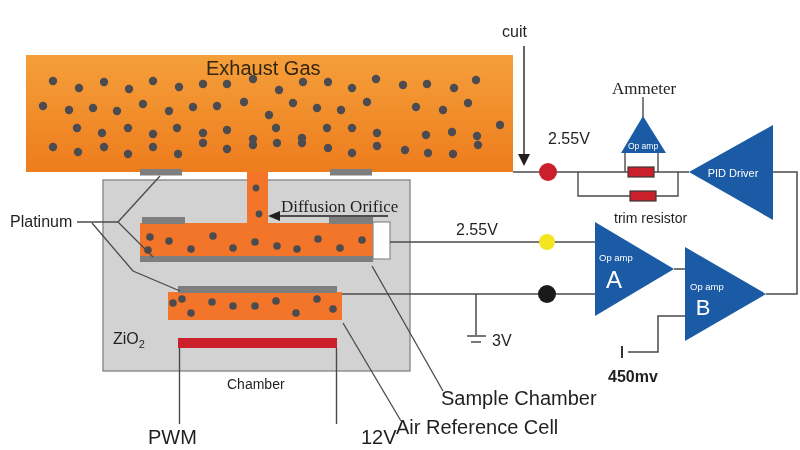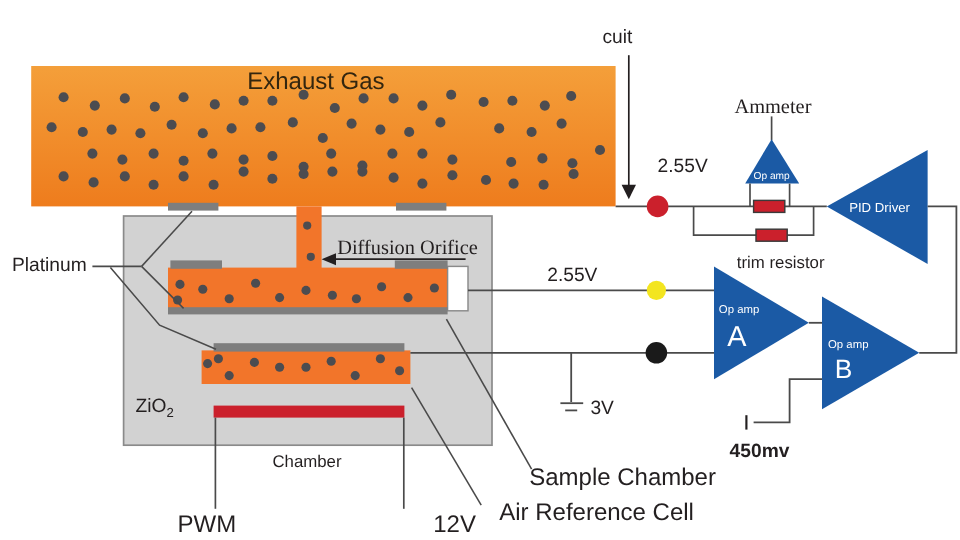--- a/index.html
+++ b/index.html
@@ -218,18 +218,18 @@
   <div class="lbl fs16" style="left:548px;top:130px;">2.55V</div>
   <div class="lbl fs15" style="left:612px;top:79px;">Ammeter</div>
   <div class="lbl fs14" style="left:614px;top:210px;">trim resistor</div>
   <div class="lbl fs16" style="left:456px;top:221px;">2.55V</div>
   <div class="lbl fs16" style="left:492px;top:332px;">3V</div>
   <div class="lbl fs16" style="left:608px;top:368px;font-weight:bold;">450mv</div>
   <div class="lbl fs16" style="left:10px;top:213px;">Platinum</div>
   <div class="lbl fs15" style="left:281px;top:197px;">Diffusion Orifice</div>
   <div class="lbl fs16" style="left:113px;top:330px;"><span>ZiO</span><sub>2</sub></div>
   <div class="lbl fs17" style="left:441px;top:387px;">Sample Chamber</div>
-  <div class="lbl fs17" style="left:416px;top:416px;">Air Reference Cell</div>
+  <div class="lbl fs17" style="left:396px;top:416px;">Air Reference Cell</div>
   <div class="lbl fs14" style="left:227px;top:376px;">Chamber</div>
   <div class="lbl fs17" style="left:148px;top:426px;">PWM</div>
   <div class="lbl fs17" style="left:314px;top:426px;margin-left:47px;">12V</div>
 
 </div>
 
 </body></html>

